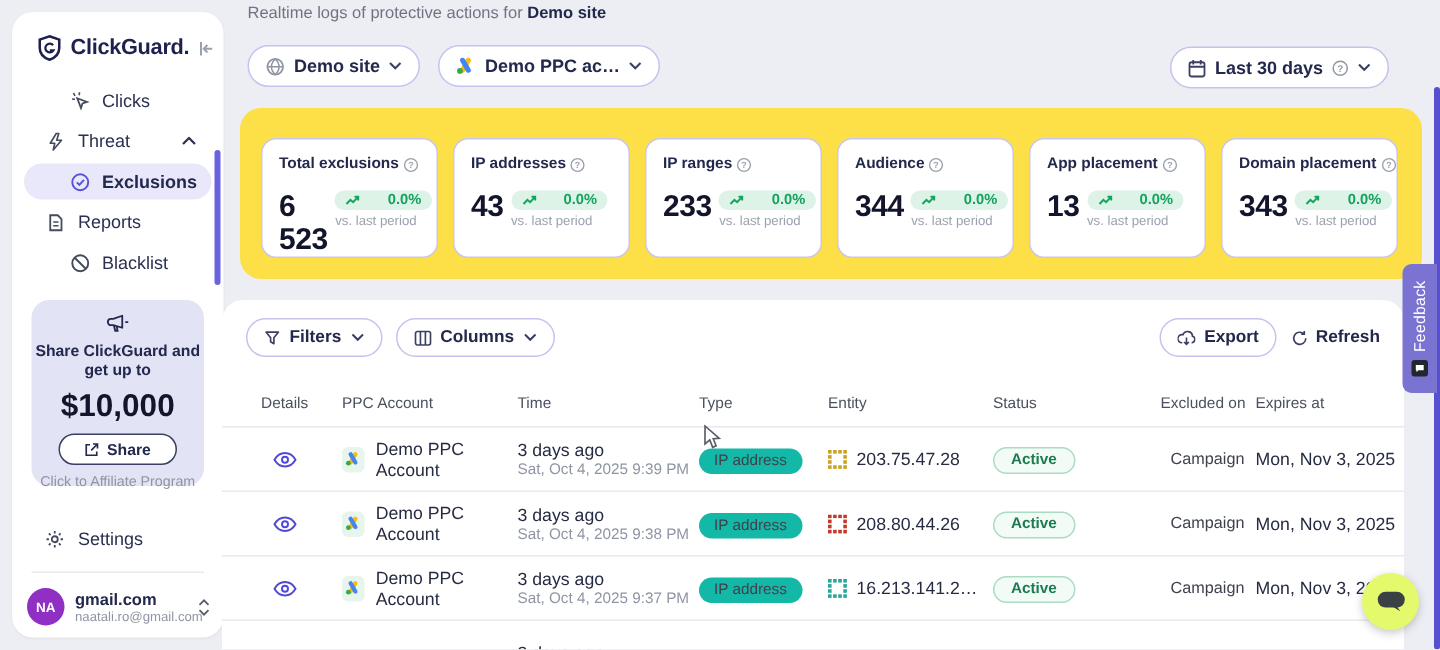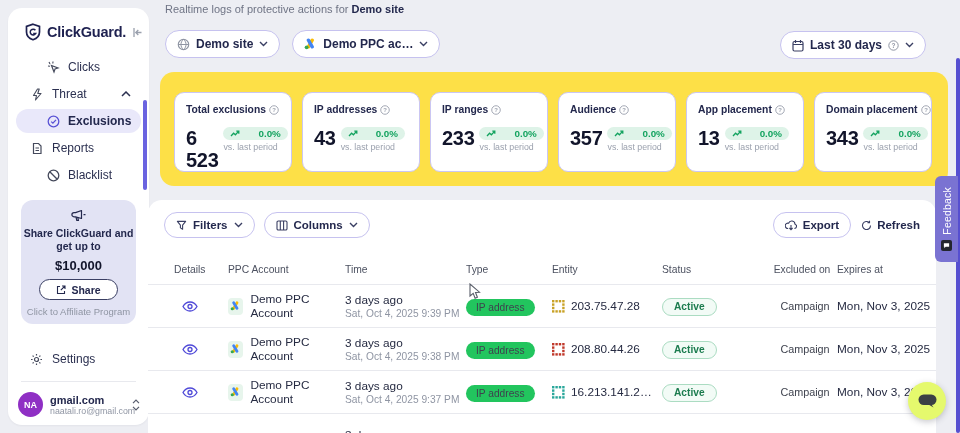--- a/index.html
+++ b/index.html
@@ -19,21 +19,21 @@
   .lvl2 { padding-left:30px; }
   .nav-item.active { background:#e9e8fa; color:#23284d; font-weight:600; }
   .nav-item.active .ni-icon { color:#5952d5; }
   .nav-item .spacer { flex:1; }
   .nav-chevron { margin-right:10px; color:#2b3050; display:flex; }
   .sidebar-scrollthumb { position:absolute; right:2px; top:92px; width:4px; height:90px; border-radius:2px; background:#6a63e0; }
 
   .promo { position:absolute; left:13px; top:192px; width:115px; height:124px; background:#e2e3f4; border-radius:12px; text-align:center; padding-top:9px; }
   .promo-megaphone { color:#23284d; }
   .promo-line { font-size:10.5px; font-weight:700; color:#23284d; line-height:13px; }
-  .promo-amount { font-size:13px; font-weight:700; color:#12152b; margin:5px 0 6px; }
+  .promo-amount { font-size:21px; font-weight:700; color:#12152b; margin:5px 0 6px; }
   .promo-share-btn { display:inline-flex; align-items:center; gap:5px; border:1px solid #3a3f63; background:#fff; border-radius:12px; height:21px; padding:0 16px; font-size:10.5px; font-weight:600; color:#23284d; cursor:pointer; }
   .promo-caption { font-size:9.5px; color:#8f95a3; margin-top:6px; }
 
   .settings-row { position:absolute; left:8px; top:339px; width:125px; display:flex; align-items:center; gap:9px; height:24px; padding-left:14px; font-size:12px; font-weight:500; color:#2b3050; cursor:pointer; }
   .settings-row .ni-icon { color:#454a5c; display:flex; }
   .sidebar-divider { position:absolute; left:13px; top:373px; width:115px; height:1px; background:#e8e9ee; }
   .user-row { position:absolute; left:10px; top:384px; width:122px; display:flex; align-items:center; gap:7px; cursor:pointer; }
   .avatar { width:25px; height:25px; border-radius:50%; background:#8f2fc4; color:#fff; font-size:9px; font-weight:700; display:flex; align-items:center; justify-content:center; }
   .user-texts { flex:1; min-width:0; }
   .user-name { font-size:11px; font-weight:600; color:#23284d; }
@@ -73,21 +73,21 @@
   .tgrid { display:grid; grid-template-columns:54px 117px 121px 86px 110px 111px 64px auto; padding:0 0 0 26px; align-items:center; }
   .thead { margin-top:16px; height:30px; font-size:10.3px; color:#4c5160; }
   .thead > div { padding-right:6px; }
   .th-excluded { text-align:center; line-height:11px; }
   .row { height:43px; border-top:1px solid #e8e9ee; }
   .cell-main { font-size:11.8px; color:#262b42; font-weight:500; }
   .cell-sub { font-size:10.2px; color:#8f95a3; margin-top:1px; }
   .eye-btn { display:flex; padding-left:8px; color:#4f49d8; cursor:pointer; background:none; border:none; }
   .acct { display:flex; align-items:center; gap:7px; }
   .gads-chip { width:17px; height:17px; border-radius:4px; background:#e7f5ec; display:flex; align-items:center; justify-content:center; }
-  .type-badge { display:inline-flex; background:#22c55e; color:#3e424e; border-radius:10px; font-size:10.2px; padding:3px 10px; }
+  .type-badge { display:inline-flex; background:#14b8a6; color:#3e424e; border-radius:10px; font-size:10.2px; padding:3px 10px; }
   .entity { display:flex; align-items:center; gap:6px; }
   .status-badge { display:inline-flex; border:1px solid #abdcc2; background:#f2fbf6; color:#1c7c4f; border-radius:10px; font-size:10.2px; font-weight:600; padding:2.5px 11px; }
   .excluded-cell { text-align:center; font-size:10.8px; color:#3e424e; }
   .expires-cell { font-size:11.8px; color:#262b42; }
 
   
   .page-scrollthumb { position:absolute; right:0; top:58px; width:4px; height:375px; background:#564fd0; border-radius:2px; }
   .feedback-tab { position:absolute; right:2px; top:176px; width:23px; height:86px; background:#7a73d2; border-radius:6px 0 0 6px; display:flex; flex-direction:column; align-items:center; justify-content:center; gap:5px; cursor:pointer; }
   .feedback-label { writing-mode:vertical-rl; transform:rotate(180deg); color:#fff; font-size:10.5px; font-weight:500; letter-spacing:.2px; }
   .feedback-icon { width:11px; height:11px; background:#23262f; border-radius:2px; display:flex; align-items:center; justify-content:center; }
@@ -349,21 +349,21 @@
         <div class="stat-label">
             <span>Audience</span>
           <span class="stat-help">
               <svg width="10" height="10" viewBox="0 0 11 11">
                 <circle cx="5.5" cy="5.5" r="4.7" fill="none" stroke="currentColor" stroke-width="1"></circle>
                 <text x="5.5" y="7.7" text-anchor="middle" font-size="6.5" fill="currentColor">?</text>
               </svg>
             </span>
         </div>
         <div class="stat-body">
-          <span class="stat-value">357</span>
+          <span class="stat-value">344</span>
           <span class="stat-right">
             <span class="stat-badge">
                 <svg width="10" height="8" viewBox="0 0 10 8">
                   <path d="M1 6 L3.6 3.2 L5.4 4.8 L8.6 1.4 M6.3 1.2 H8.8 V3.7" fill="none" stroke="#13a35f" stroke-width="1.3"></path>
                 </svg>
                 <span>0.0%</span>
               </span>
             <span class="stat-compare">vs. last period</span>
           </span>
         </div>

